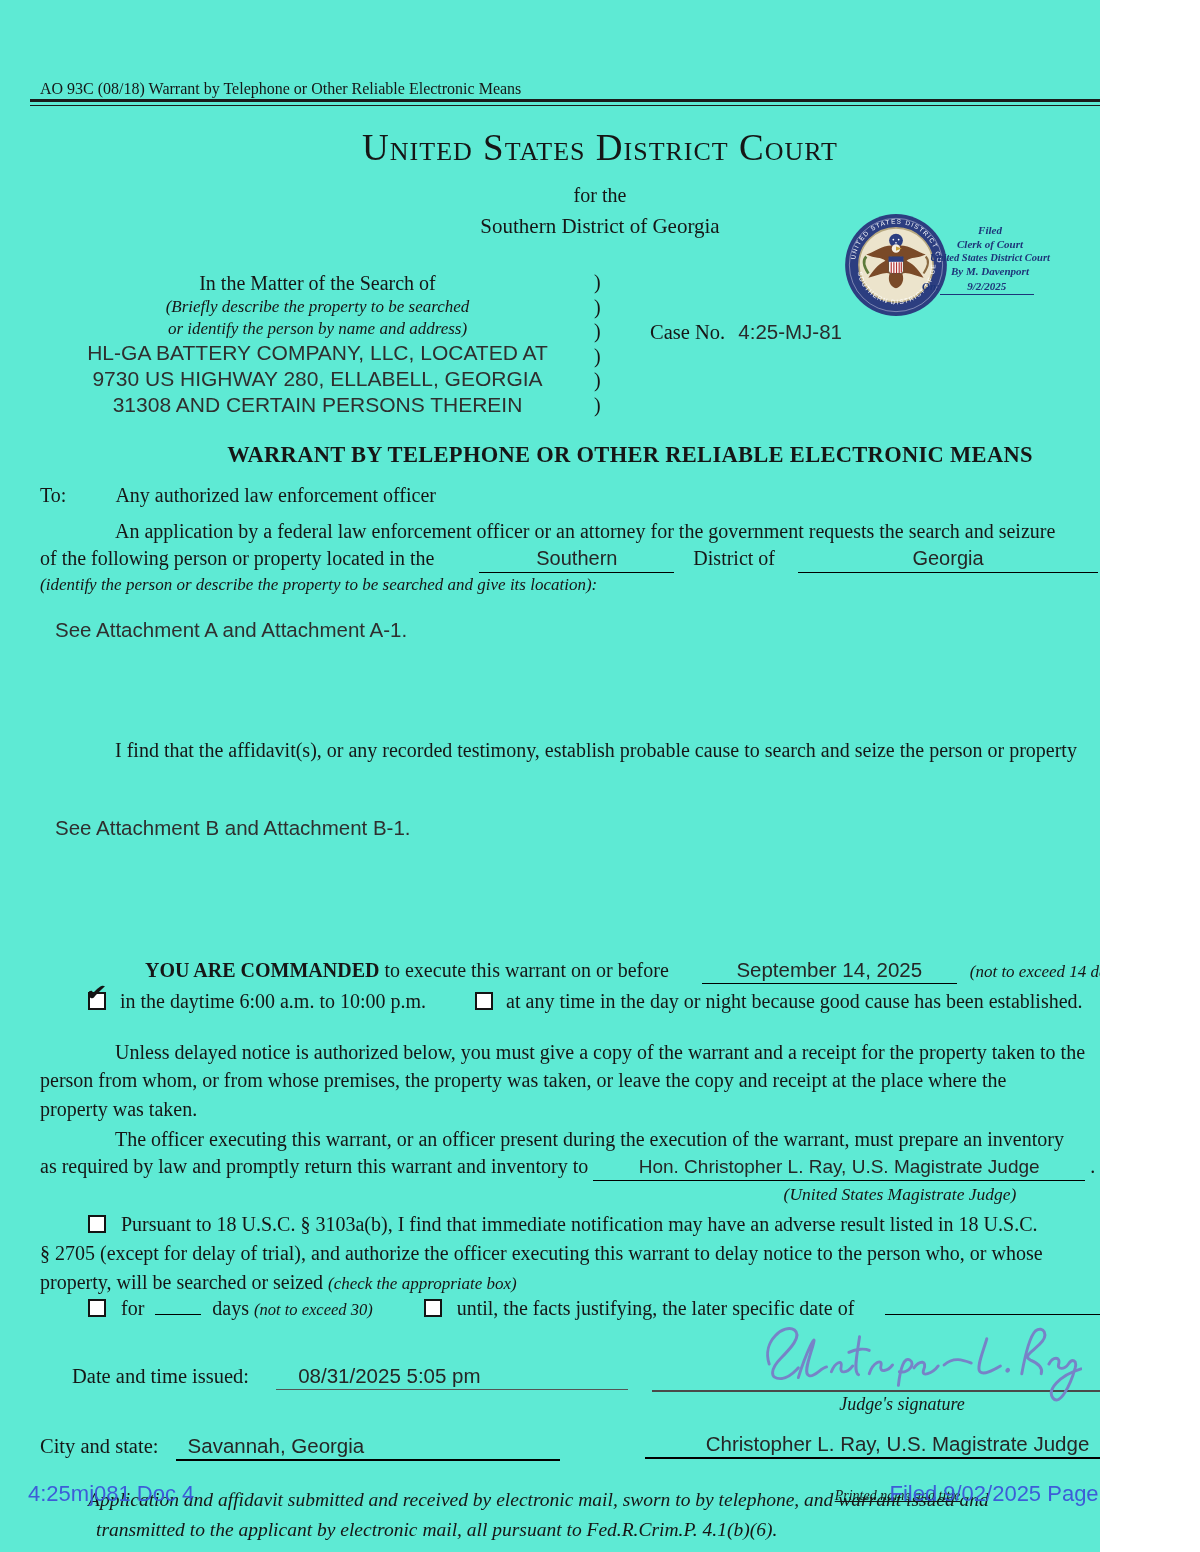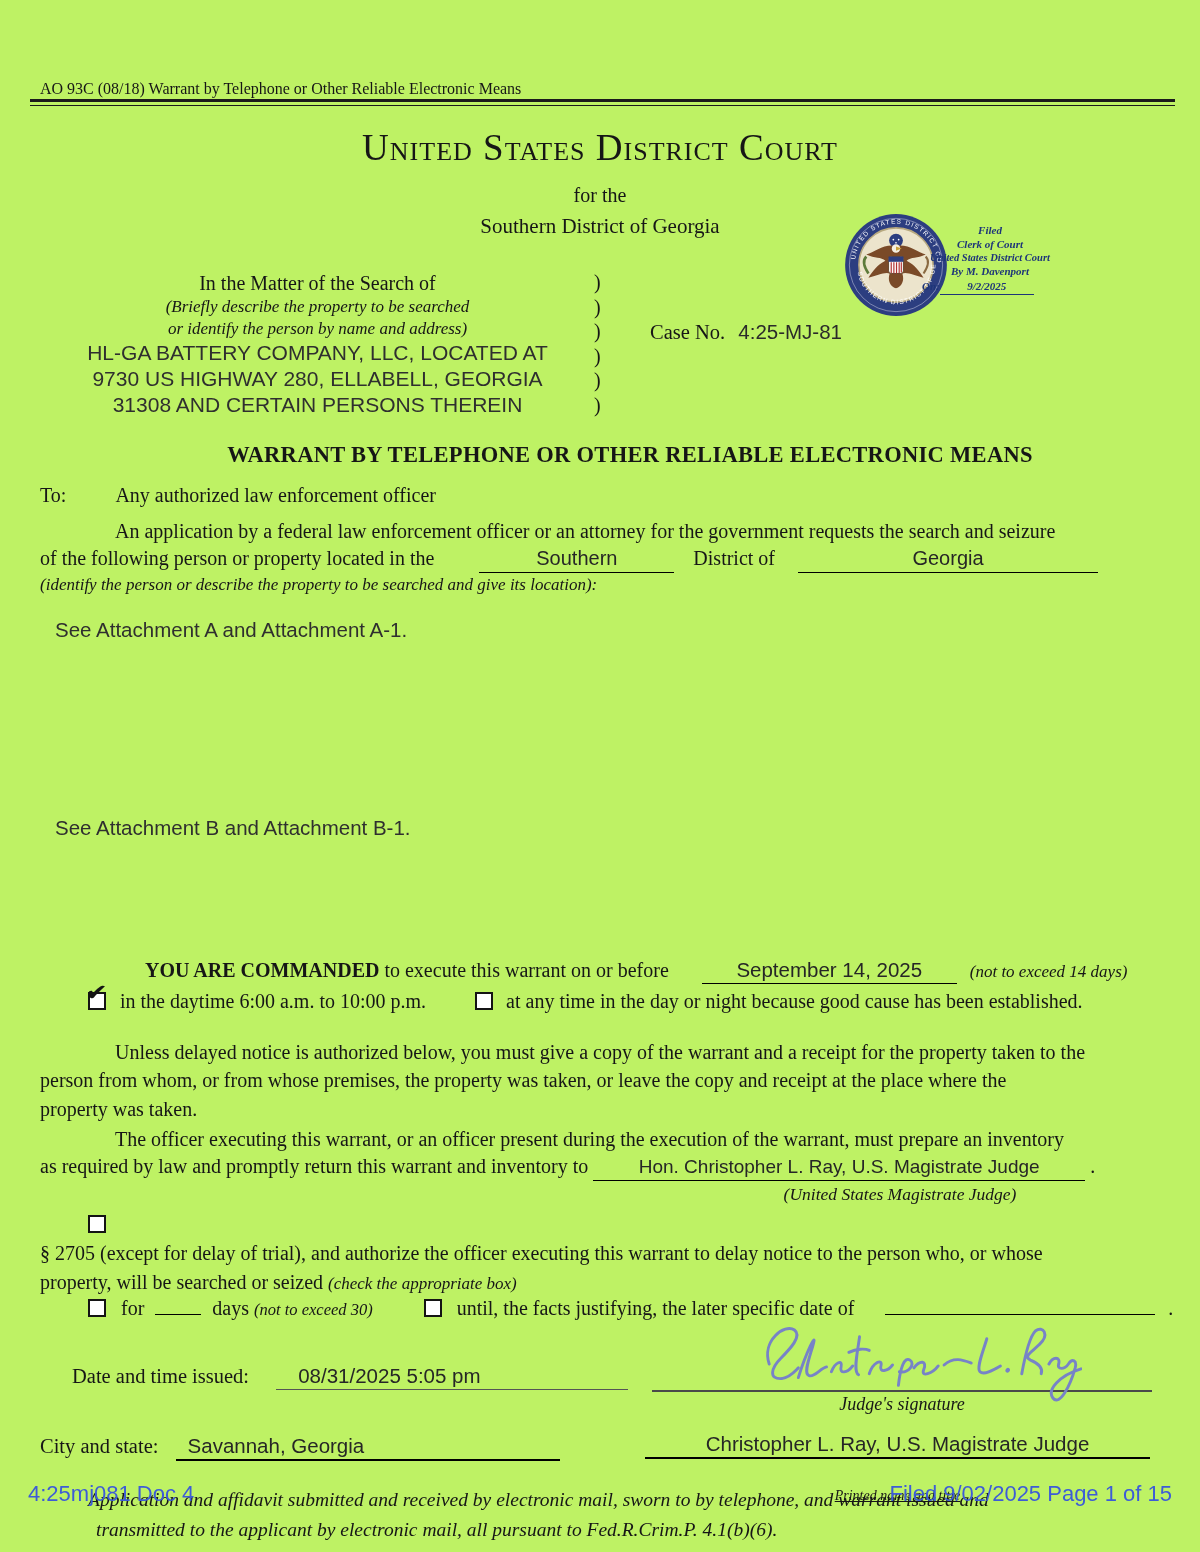--- a/index.html
+++ b/index.html
@@ -1,17 +1,17 @@
 <!DOCTYPE html>
 <html><head>
 <meta charset="utf-8">
 <style>
   html,body{margin:0;padding:0;background:#ffffff;}
   .page{
-    position:relative;width:1200px;height:1552px;background:#bef264;
+    position:relative;width:1100px;height:1552px;background:#5eead4;
     font-family:"Liberation Serif",serif;color:#161616;overflow:hidden;
   }
   .abs{position:absolute;}
   .sans{font-family:"Liberation Sans",sans-serif;}
   .it{font-style:italic;}
   .b{font-weight:bold;padding-left:30px;}
   .center{text-align:center;}
   .line{white-space:nowrap;font-size:20px;line-height:27px;}
   .indent{padding-left:75px;}
   .note{font-size:17px;font-style:italic;}
@@ -119,20 +119,21 @@
   <div class="abs line" style="left:40px;top:545px;">
     <span>of the following person or property located in the</span>
     <span class="fill" style="width:195px;margin:0 14px 0 40px;font-size:20px;">Southern</span>
     <span>District of</span>
     <span class="fill" style="width:300px;margin-left:18px;font-size:20px;">Georgia</span>
   </div>
   <div class="abs note" style="left:40px;top:575px;">(identify the person or describe the property to be searched and give its location):</div>
 
   <div class="abs sans" style="left:55px;top:618px;font-size:20.5px;color:#2f2f2f;">See Attachment A and Attachment A-1.</div>
 
+  <div class="abs line indent" style="left:40px;top:737px;">I find that the affidavit(s), or any recorded testimony, establish probable cause to search and seize the person or property</div>
 
   <div class="abs sans" style="left:55px;top:816px;font-size:20.5px;color:#2f2f2f;">See Attachment B and Attachment B-1.</div>
 
   <div class="abs line indent" style="left:40px;top:956px;">
     <span class="b">YOU ARE COMMANDED</span><span> to execute this warrant on or before</span>
     <span class="fill" style="width:255px;margin:0 8px 0 28px;font-size:20.5px;">September 14, 2025</span>
     <span class="note">(not to exceed 14 days)</span>
   </div>
   <div class="abs line" style="left:88px;top:988px;">
     <span class="cbx"><span class="tick">✔</span></span>
@@ -146,20 +147,21 @@
   <div class="abs line" style="left:40px;top:1096px;">property was taken.</div>
 
   <div class="abs line indent" style="left:40px;top:1126px;">The officer executing this warrant, or an officer present during the execution of the warrant, must prepare an inventory</div>
   <div class="abs line" style="left:40px;top:1153px;">
     <span>as required by law and promptly return this warrant and inventory to </span><span class="fill" style="width:492px;font-size:19px;">Hon. Christopher L. Ray, U.S. Magistrate Judge</span><span> .</span>
   </div>
   <div class="abs center" style="left:655px;top:1184px;width:490px;font-size:17.5px;font-style:italic;">(United States Magistrate Judge)</div>
 
   <div class="abs line" style="left:40px;top:1211px;">
     <span class="cbx" style="margin-left:48px;"></span>
+    <span style="margin-left:10px;">Pursuant to 18 U.S.C. § 3103a(b), I find that immediate notification may have an adverse result listed in 18 U.S.C.</span>
   </div>
   <div class="abs line" style="left:40px;top:1240px;">§ 2705 (except for delay of trial), and authorize the officer executing this warrant to delay notice to the person who, or whose</div>
   <div class="abs line" style="left:40px;top:1269px;">
     <span>property, will be searched or seized </span><span class="note">(check the appropriate box)</span>
   </div>
   <div class="abs line" style="left:88px;top:1295px;">
     <span class="cbx"></span>
     <span style="margin-left:10px;">for</span>
     <span class="blank" style="width:46px;margin:0 6px;"></span>
     <span>days </span><span class="note" style="font-size:16.5px;">(not to exceed 30)</span>

